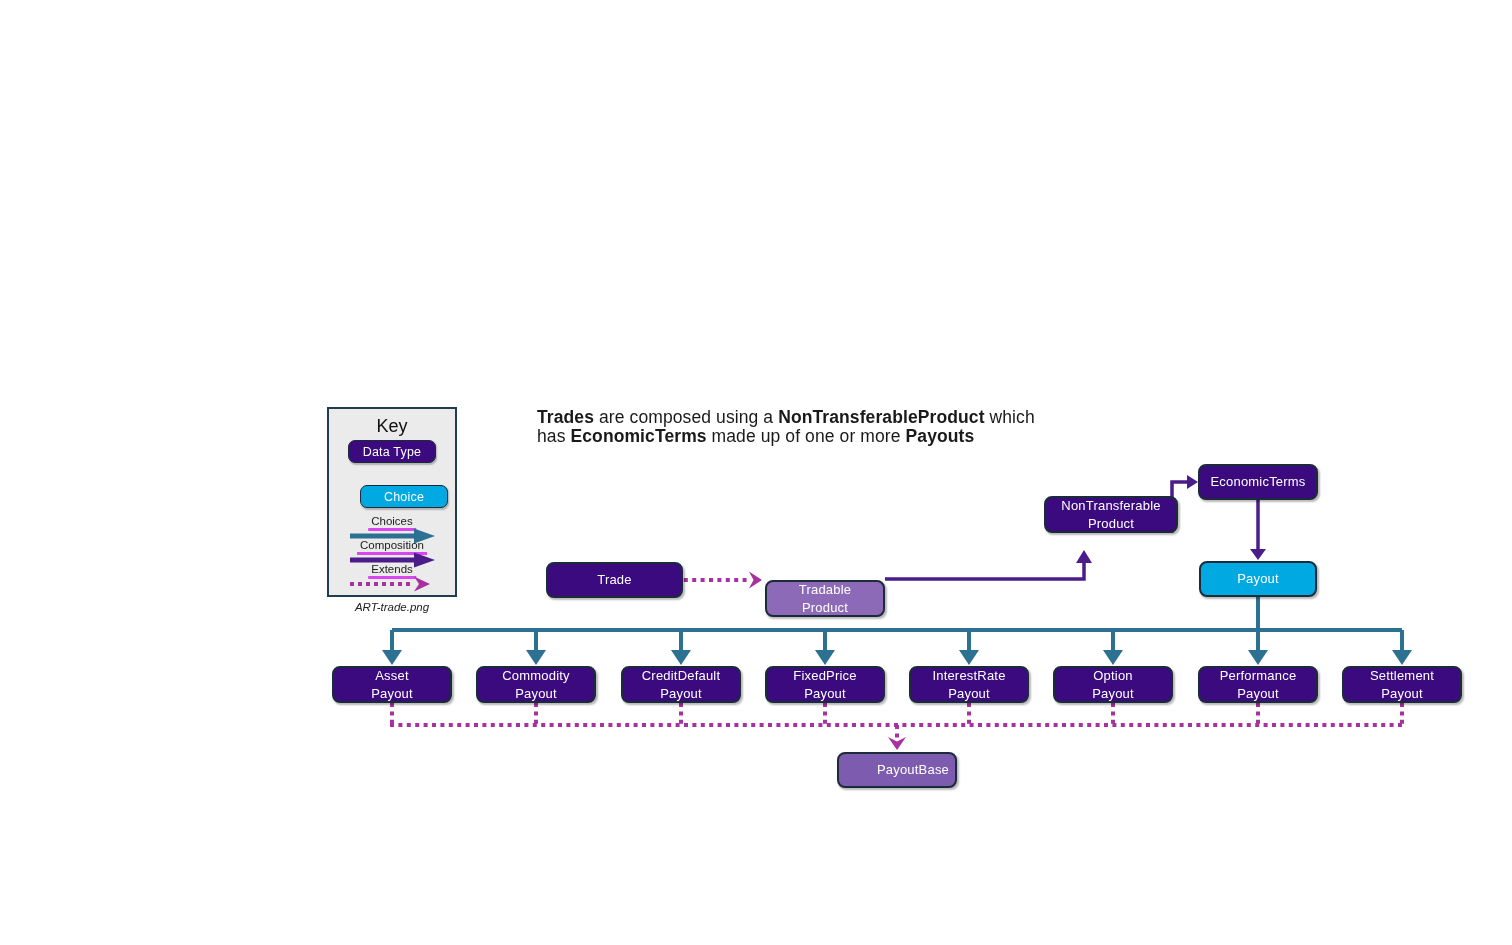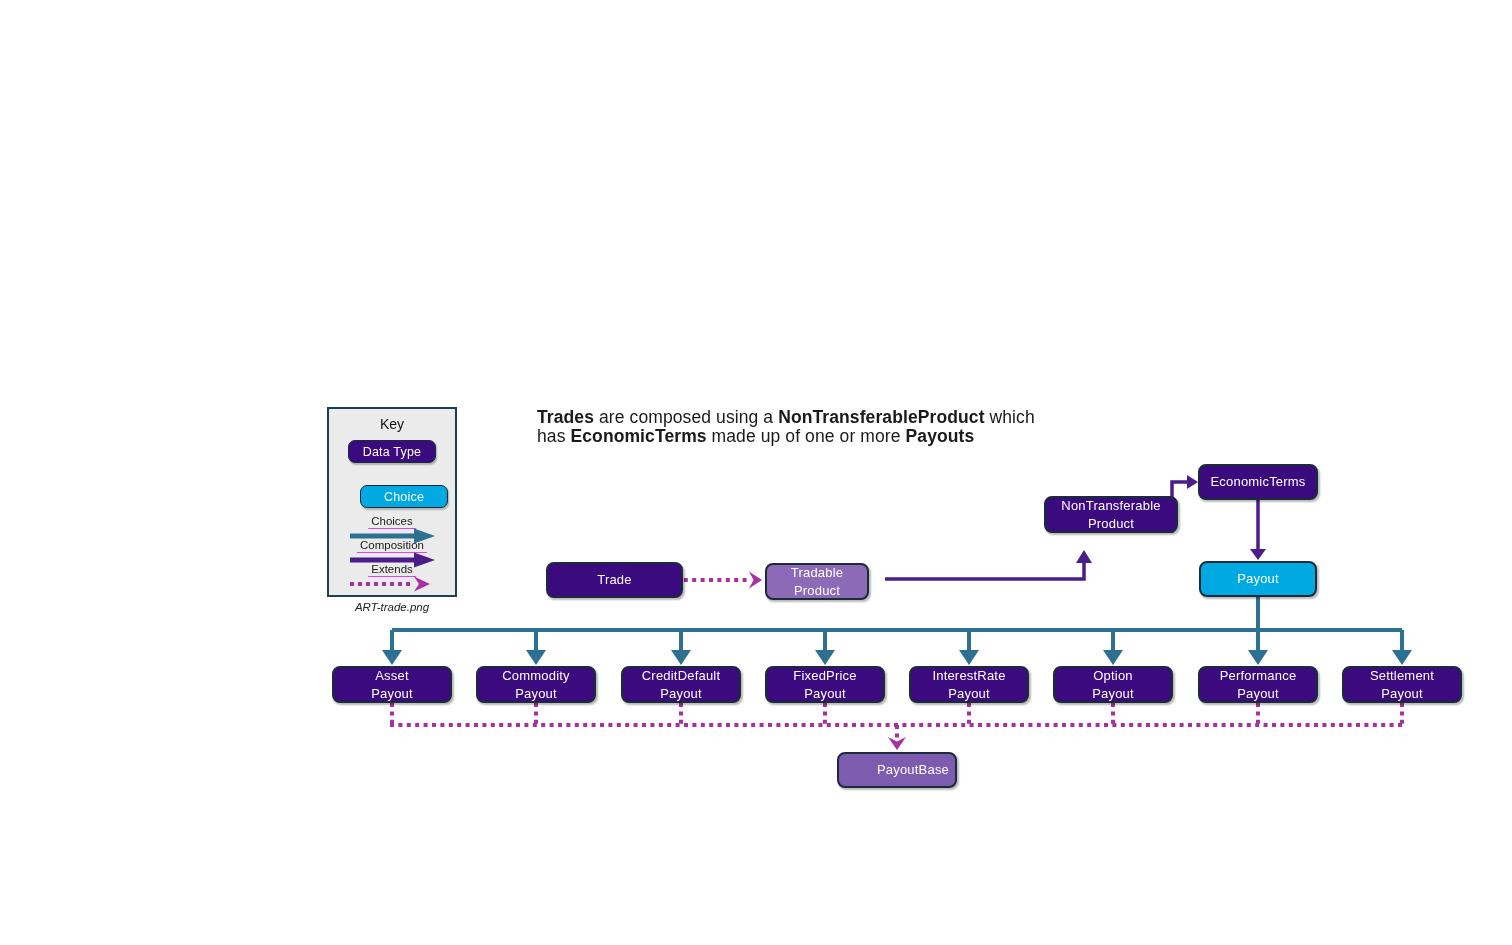--- a/index.html
+++ b/index.html
@@ -42,32 +42,32 @@
   .headline{
     position:absolute;left:537px;top:408px;width:515px;
     font-size:17.5px;line-height:19px;color:#1a1a1a;letter-spacing:.1px;
   }
   .headline b{font-weight:700;}
 
   .key-panel{
     position:absolute;left:327px;top:407px;width:130px;height:190px;box-sizing:border-box;
     background:var(--key-bg);border:2px solid var(--key-border);
   }
-  .key-title{position:absolute;top:7px;left:0;width:100%;text-align:center;font-size:14px;color:#111;}
+  .key-title{position:absolute;top:7px;left:0;width:100%;text-align:center;font-size:18px;color:#111;}
   .key-node{
     position:absolute;left:50%;transform:translateX(-50%);box-sizing:border-box;
     width:88px;height:23px;border-radius:7px;border:1.5px solid var(--box-border);
     display:flex;align-items:center;justify-content:center;color:#fff;font-size:12.5px;letter-spacing:.2px;
     box-shadow:1px 1.5px 1.5px rgba(0,0,0,.25);
   }
   .key-node.dark{top:31px;background:var(--dark-purple);}
   .key-node.cyan{top:76px;background:var(--cyan);margin-left:12px;}
   .key-label{
     position:absolute;left:50%;transform:translateX(-50%);
-    font-size:11.5px;color:#222;border-bottom:1px solid #d946ef;padding:0 3px 1px 3px;white-space:nowrap;
+    font-size:11.5px;color:#222;border-bottom:3px solid #d946ef;padding:0 3px 1px 3px;white-space:nowrap;
   }
   .key-arrow{position:absolute;left:50%;transform:translateX(-50%);}
   .lbl-choices{top:106px;} .arr-choices{top:118px;}
   .lbl-composition{top:130px;} .arr-composition{top:142px;}
   .lbl-extends{top:154px;} .arr-extends{top:166px;}
 
   .key-caption{
     position:absolute;left:327px;top:601px;width:130px;text-align:center;
     font-size:11.5px;font-style:italic;color:#222;
   }
@@ -140,21 +140,21 @@
         <polygon class="fill-teal" points="959,650 979,650 969,665"></polygon>
         <polygon class="fill-teal" points="1103,650 1123,650 1113,665"></polygon>
         <polygon class="fill-teal" points="1248,650 1268,650 1258,665"></polygon>
         <polygon class="fill-teal" points="1392,650 1412,650 1402,665"></polygon>
       </g>
     </g>
   </svg>
 
   <div class="node dark" style="left:546px;top:562px;width:137px;height:36px;">Trade</div>
 
-  <div class="node mid" style="left:765px;top:563px;width:104px;height:37px;">Tradable
+  <div class="node mid" style="left:765px;top:580px;width:120px;height:37px;">Tradable
 Product</div>
 
   <div class="node dark" style="left:1024px;top:496px;width:134px;height:37px;margin-left:20px;">NonTransferable
 Product</div>
 
   <div class="node dark" style="left:1198px;top:464px;width:120px;height:36px;">EconomicTerms</div>
 
   <div class="node cyan" style="left:1199px;top:561px;width:118px;height:36px;">Payout</div>
 
   <div class="node dark" style="left:332px;top:666px;width:120px;height:37px;">Asset

